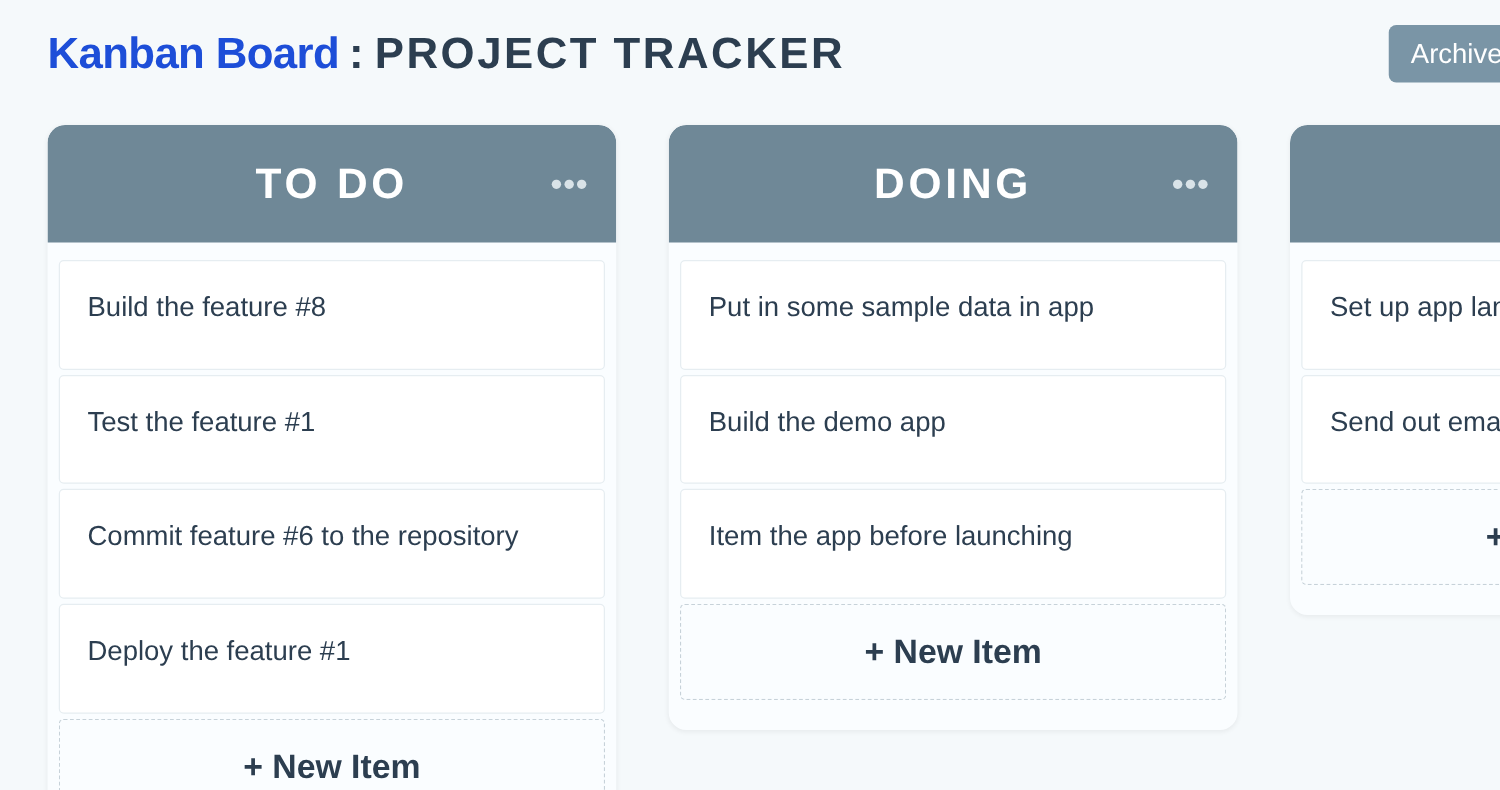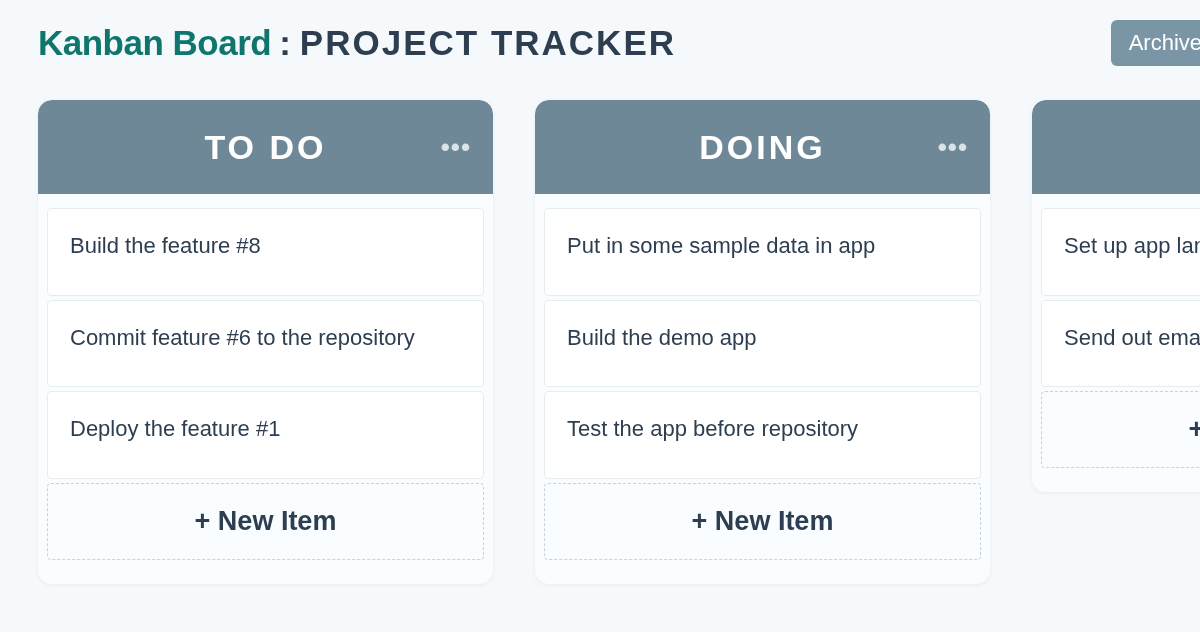--- a/index.html
+++ b/index.html
@@ -23,21 +23,21 @@
   .title-block {
     display: flex;
     align-items: baseline;
     gap: 8px;
     font-family: "Arial Black", "Impact", sans-serif;
     letter-spacing: 1px;
   }
   .title-prefix {
     font-size: 35px;
     font-weight: 900;
-    color: #0f766e;
+    color: #1d4ed8;
     text-transform: none;
     letter-spacing: -0.5px;
   }
   .title-colon {
     font-size: 35px;
     font-weight: 900;
     color: #2c3e50;
   }
   .title-name {
     font-size: 35px;
@@ -141,35 +141,36 @@
 
   <div class="board">
 
     <div class="column">
       <div class="col-header">
         <span class="col-title">TO DO</span>
         <span class="col-menu">•••</span>
       </div>
       <div class="col-body">
         <div class="card">Build the feature #8</div>
+        <div class="card">Test the feature #1</div>
         <div class="card">Commit feature #6 to the repository</div>
         <div class="card">Deploy the feature #1</div>
         <div class="new-item">+ New Item</div>
       </div>
     </div>
 
     <div class="column">
       <div class="col-header">
         <span class="col-title">DOING</span>
         <span class="col-menu">•••</span>
       </div>
       <div class="col-body">
         <div class="card">Put in some sample data in app</div>
         <div class="card">Build the demo app</div>
-        <div class="card">Test the app before repository</div>
+        <div class="card">Item the app before launching</div>
         <div class="new-item">+ New Item</div>
       </div>
     </div>
 
     <div class="column">
       <div class="col-header">
         
         
       </div>
       <div class="col-body">

